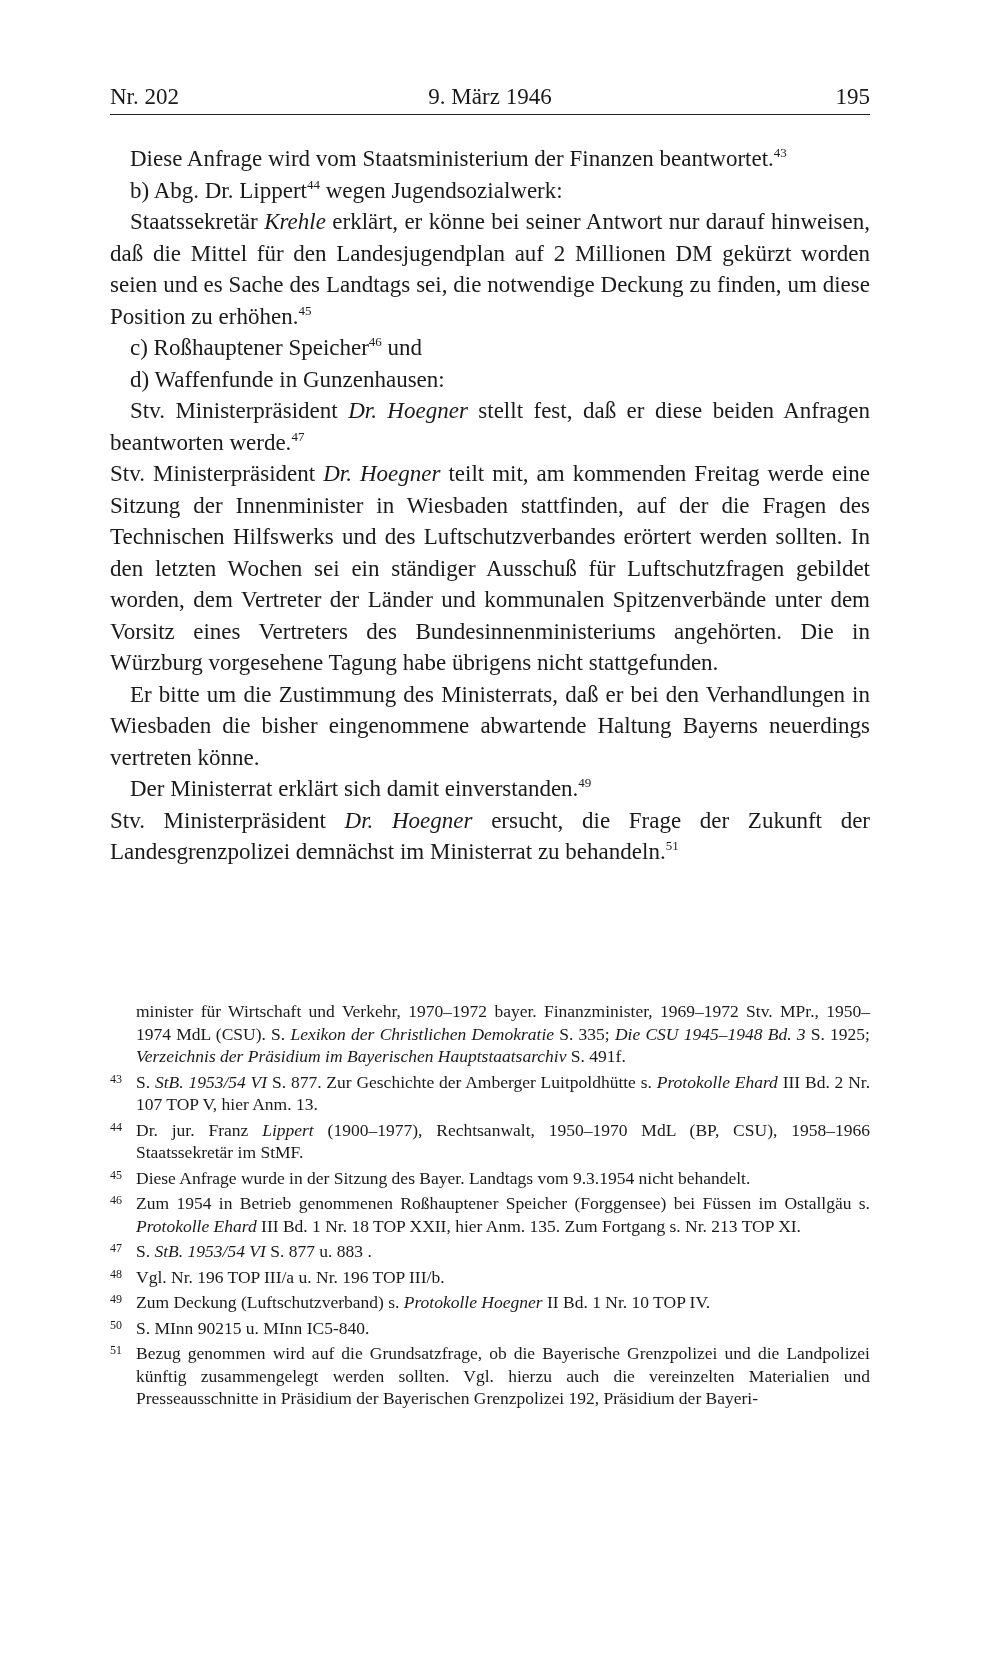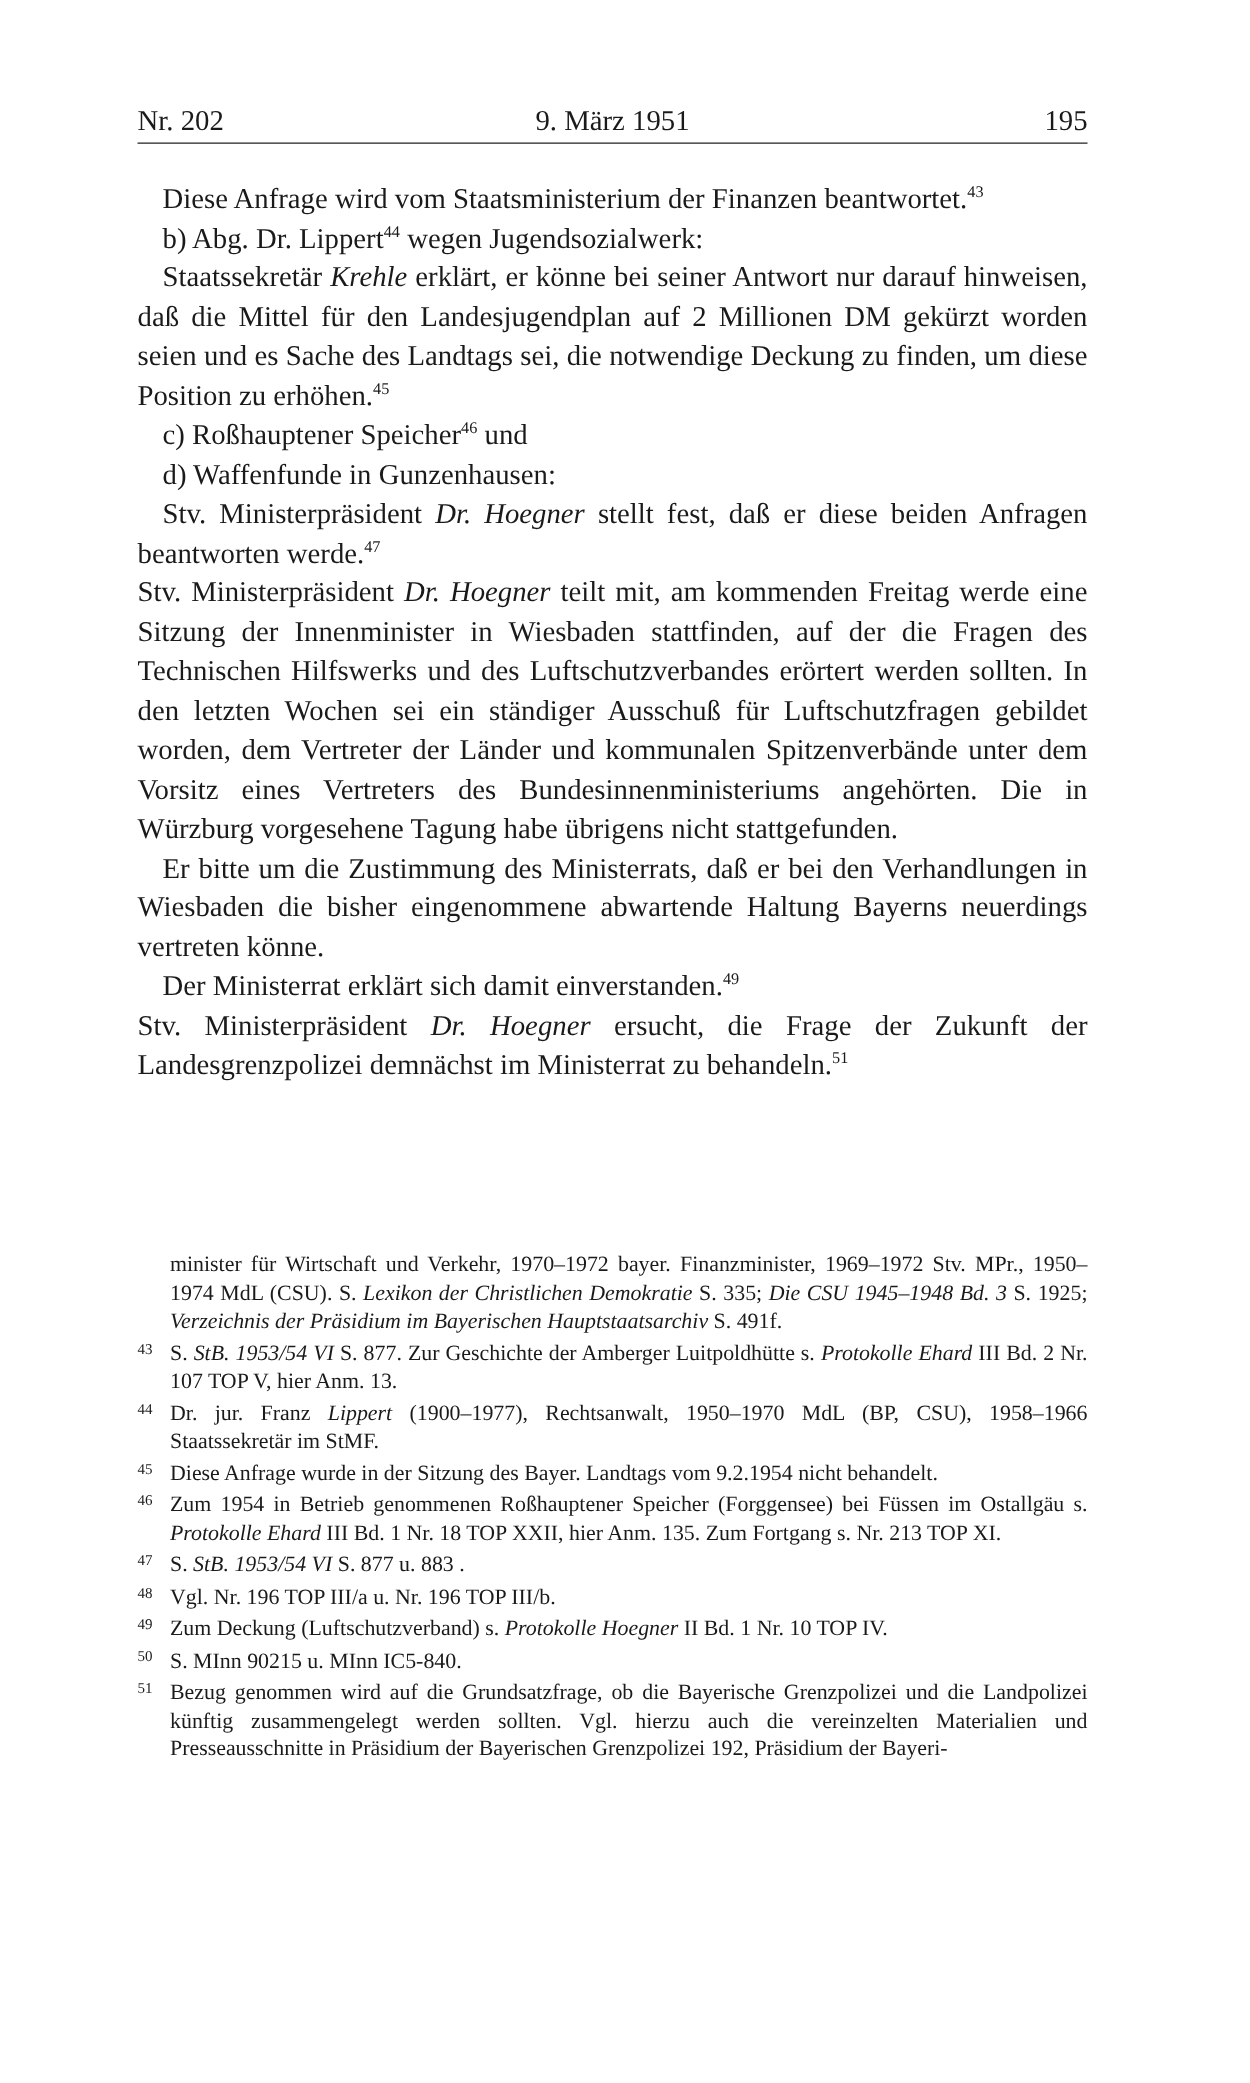--- a/index.html
+++ b/index.html
@@ -20,21 +20,21 @@
   .fn { position: relative; padding-left: 26px; margin: 0 0 3px 0; text-align: justify; }
   .fn .num { position: absolute; left: 0; top: -3px; font-size: 12px; }
   .cont { padding-left: 26px; text-align: justify; margin-bottom: 3px; }
 </style>
 </head>
 <body>
 
 <div class="page">
   <div class="header">
     <span class="left">Nr. 202</span>
-    <span class="center">9. März 1951</span>
+    <span class="center">9. März 1946</span>
     <span class="right">195</span>
   </div>
 
   <div class="body">
     <p class="ind"><span>Diese Anfrage wird vom Staatsministerium der Finanzen beantwortet.</span><sup>43</sup></p>
     <p class="ind"><span>b) Abg. Dr. Lippert</span><sup>44</sup><span> wegen Jugendsozialwerk:</span></p>
     <p class="ind"><span>Staatssekretär </span><i>Krehle</i><span> erklärt, er könne bei seiner Antwort nur darauf hinweisen, daß die Mittel für den Landesjugendplan auf 2 Millionen DM gekürzt worden seien und es Sache des Landtags sei, die notwendige Deckung zu finden, um diese Position zu erhöhen.</span><sup>45</sup></p>
     <p class="ind"><span>c) Roßhauptener Speicher</span><sup>46</sup><span> und</span></p>
     <p class="ind">d) Waffenfunde in Gunzenhausen:</p>
     <p class="ind"><span>Stv. Ministerpräsident </span><i>Dr. Hoegner</i><span> stellt fest, daß er diese beiden Anfragen beantworten werde.</span><sup>47</sup></p>
@@ -44,20 +44,20 @@
     <p class="ind"><span>Der Ministerrat erklärt sich damit einverstanden.</span><sup>49</sup></p>
 
     <p><span>Stv. Ministerpräsident </span><i>Dr. Hoegner</i><span> ersucht, die Frage der Zukunft der Landesgrenzpolizei demnächst im Ministerrat zu behandeln.</span><sup>51</sup></p>
   </div>
 </div>
 
 <div class="foot">
   <div class="cont"><span>minister für Wirtschaft und Verkehr, 1970–1972 bayer. Finanzminister, 1969–1972 Stv. MPr., 1950–1974 MdL (CSU). S. </span><i>Lexikon der Christlichen Demokratie</i><span> S. 335; </span><i>Die CSU 1945–1948 Bd. 3</i><span> S. 1925; </span><i>Verzeichnis der Präsidium im Bayerischen Hauptstaatsarchiv</i><span> S. 491f.</span></div>
   <div class="fn"><span class="num">43</span><span>S. </span><i>StB. 1953/54 VI</i><span> S. 877. Zur Geschichte der Amberger Luitpoldhütte s. </span><i>Protokolle Ehard</i><span> III Bd. 2 Nr. 107 TOP V, hier Anm. 13.</span></div>
   <div class="fn"><span class="num">44</span><span>Dr. jur. Franz </span><i>Lippert</i><span> (1900–1977), Rechtsanwalt, 1950–1970 MdL (BP, CSU), 1958–1966 Staatssekretär im StMF.</span></div>
-  <div class="fn"><span class="num">45</span><span>Diese Anfrage wurde in der Sitzung des Bayer. Landtags vom 9.2.1954 nicht behandelt.</span></div>
+  <div class="fn"><span class="num">45</span><span>Diese Anfrage wurde in der Sitzung des Bayer. Landtags vom 9.3.1954 nicht behandelt.</span></div>
   <div class="fn"><span class="num">46</span><span>Zum 1954 in Betrieb genommenen Roßhauptener Speicher (Forggensee) bei Füssen im Ostallgäu s. </span><i>Protokolle Ehard</i><span> III Bd. 1 Nr. 18 TOP XXII, hier Anm. 135. Zum Fortgang s. Nr. 213 TOP XI.</span></div>
   <div class="fn"><span class="num">47</span><span>S. </span><i>StB. 1953/54 VI</i><span> S. 877 u. 883 .</span></div>
   <div class="fn"><span class="num">48</span><span>Vgl. Nr. 196 TOP III/a u. Nr. 196 TOP III/b.</span></div>
   <div class="fn"><span class="num">49</span><span>Zum Deckung (Luftschutzverband) s. </span><i>Protokolle Hoegner</i><span> II Bd. 1 Nr. 10 TOP IV.</span></div>
   <div class="fn"><span class="num">50</span><span>S. MInn 90215 u. MInn IC5-840.</span></div>
   <div class="fn"><span class="num">51</span><span>Bezug genommen wird auf die Grundsatzfrage, ob die Bayerische Grenzpolizei und die Landpolizei künftig zusammengelegt werden sollten. Vgl. hierzu auch die vereinzelten Materialien und Presseausschnitte in Präsidium der Bayerischen Grenzpolizei 192, Präsidium der Bayeri-</span></div>
 </div>
 
 </body></html>

